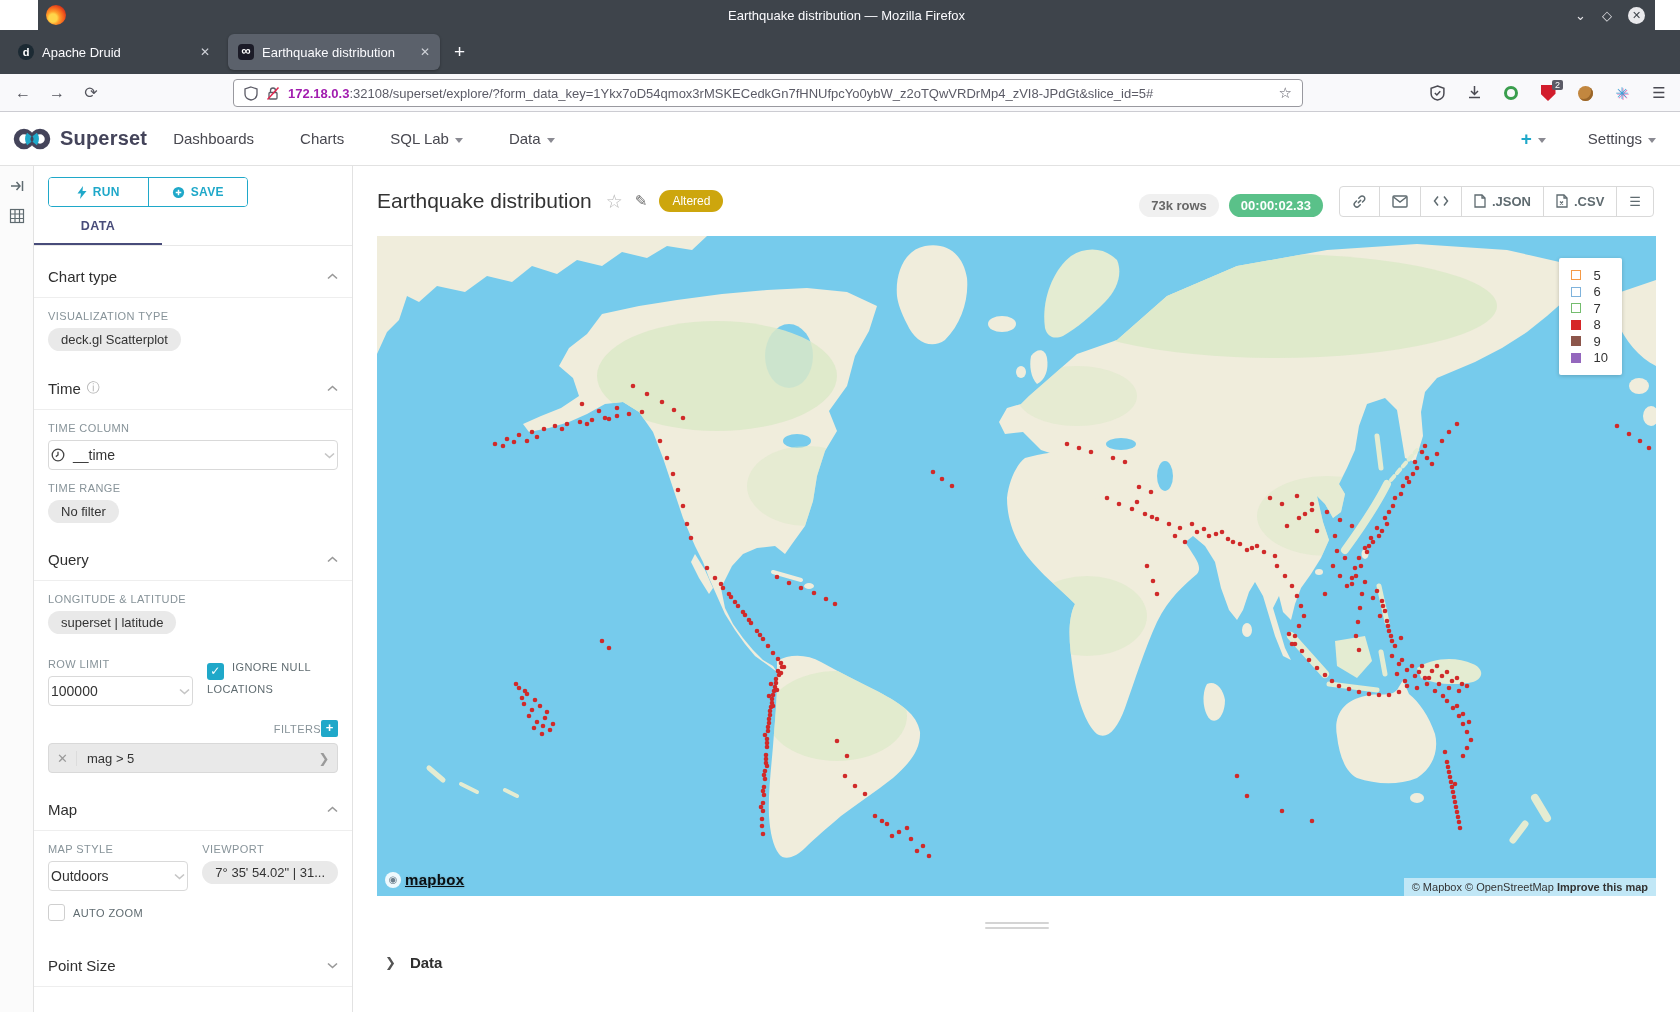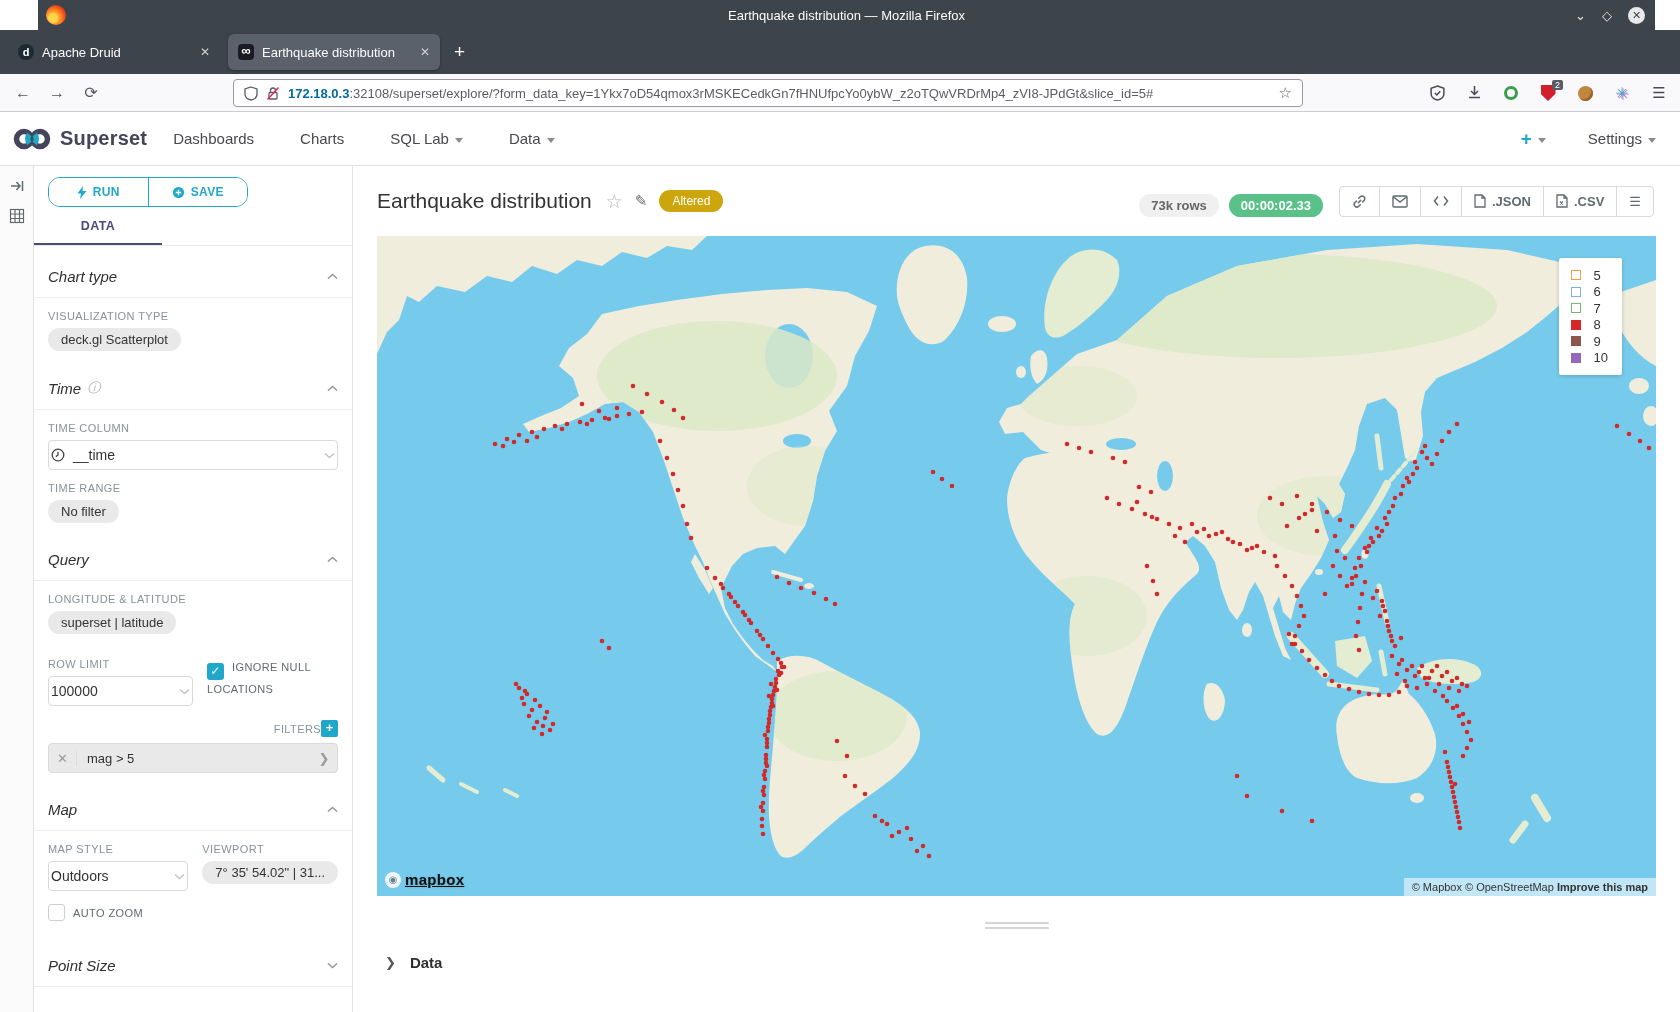--- a/index.html
+++ b/index.html
@@ -22,21 +22,21 @@
   .fav-druid { border-radius:50%; background:#1c2a33; color:#fff; font-size:11px; font-weight:bold; text-align:center; line-height:16px; }
   .fav-superset { border-radius:4px; background:#1b1b27; color:#fff; font-size:13px; font-weight:bold; text-align:center; line-height:14px; }
   .tab-title { flex:1; overflow:hidden; white-space:nowrap; }
   .tab-close { color:#cfd2d8; margin-left:8px; font-size:12px; }
   .newtab { color:#fbfbfe; font-size:19px; margin-left:14px; }
 
   .urlbar { position:absolute; left:0; top:74px; width:1680px; height:38px; background:#f9f9fb; border-bottom:1px solid #ccccd2; display:flex; align-items:center; }
   .nav-ic { color:#55565e; font-size:16px; width:34px; text-align:center; }
   .url-field { position:absolute; left:233px; top:5px; width:1070px; height:28px; background:#fff; border:1px solid #99999f; border-radius:4px; display:flex; align-items:center; padding:0 10px; }
   .url-text { font-size:13px; color:#5b5b66; white-space:nowrap; overflow:hidden; flex:1; }
-  .url-text b { color:#0369a1; font-weight:bold; }
+  .url-text b { color:#a21caf; font-weight:bold; }
   .url-star { color:#5b5b66; font-size:15px; margin-left:8px; }
   .url-shield, .url-lock { margin-right:8px; display:flex; }
   .tb-icons { position:absolute; right:12px; top:0; height:38px; display:flex; align-items:center; gap:19px; }
   .tbi { width:18px; height:18px; display:flex; align-items:center; justify-content:center; color:#4a4a52; font-size:15px; position:relative; }
   .badge2 { position:absolute; top:-4px; right:-6px; background:#5b5b66; color:#fff; font-size:9px; padding:0 3px; border-radius:2px; }
   .ublock { width:15px; height:16px; background:#d21d2c; clip-path:polygon(0 0,100% 0,100% 55%,50% 100%,0 55%); }
   .cookie { width:15px; height:15px; border-radius:50%; background:#c2873f; box-shadow:inset -2px -2px 0 #9a662a; }
   .greenext { width:14px; height:14px; border-radius:50%; border:3px solid #3a9e4d; }
   .star-ext { color:#3ba5d8; font-size:16px; text-shadow:1px 1px 0 #e56db1; }
 
@@ -50,26 +50,26 @@
   .nav-right { position:absolute; right:24px; display:flex; align-items:center; gap:42px; }
   .nav-plus { color:var(--accent); font-size:19px; font-weight:bold; }
 
   
   .page { position:absolute; left:0; top:166px; width:1680px; height:846px; display:flex; }
   .iconstrip { width:34px; background:#fbfbfb; border-right:1px solid #e2e2e2; padding-top:12px; display:flex; flex-direction:column; align-items:center; gap:14px; color:#666; }
   .panel { width:319px; border-right:1px solid #e2e2e2; background:#fff; overflow:hidden; }
   .main { flex:1; background:#fff; position:relative; }
 
   
-  .runsave { display:flex; margin:11px 14px 0 14px; width:200px; border:1px solid var(--accent); border-radius:12px; overflow:hidden; }
+  .runsave { display:flex; margin:11px 14px 0 14px; width:200px; border:1px solid var(--accent); border-radius:4px; overflow:hidden; }
   .rs-btn { flex:1; height:28px; display:flex; align-items:center; justify-content:center; gap:6px; color:var(--accent); font-size:12px; font-weight:bold; letter-spacing:.3px; background:#fff; }
   .rs-btn + .rs-btn { border-left:1px solid var(--accent); }
   .ptabs { margin-top:12px; border-bottom:1px solid #e8e8e8; }
   .ptab { width:128px; text-align:center; padding-bottom:10px; color:var(--tabline); font-weight:bold; font-size:12.5px; letter-spacing:.4px; border-bottom:2px solid var(--tabline); }
-  .sec-h { display:flex; align-items:center; justify-content:space-between; padding:14px 14px 12px 14px; border-bottom:1px solid #eeeeee; margin-top:8px;font-style:italic; }
+  .sec-h { display:flex; align-items:center; justify-content:space-between; padding:14px 14px 12px 14px; border-bottom:1px solid #eeeeee; margin-top:8px; }
   .sec-title { font-size:15px; font-weight:500; color:#2f2f2f; display:flex; align-items:center; gap:6px; }
   .info-i { color:#b0b0b0; font-size:13px; }
   .chev { stroke:#999; stroke-width:1.6; fill:none; }
   .sec-b { padding:12px 14px 6px 14px; }
   .flabel { font-size:11px; color:#879399; letter-spacing:.4px; margin-bottom:6px; text-transform:none; }
   .pill { display:inline-block; background:#e9e9e9; color:#333; border-radius:12px; padding:4px 13px; font-size:13px; }
   .selectbox { height:30px; border:1px solid #d9d9d9; border-radius:4px; background:#fff; display:flex; align-items:center; padding:0 2px; font-size:14px; color:#333; gap:8px; }
   .selectbox .sel-chev { margin-left:auto; }
   .row2 { display:flex; }
   .col-l { width:145px; }

